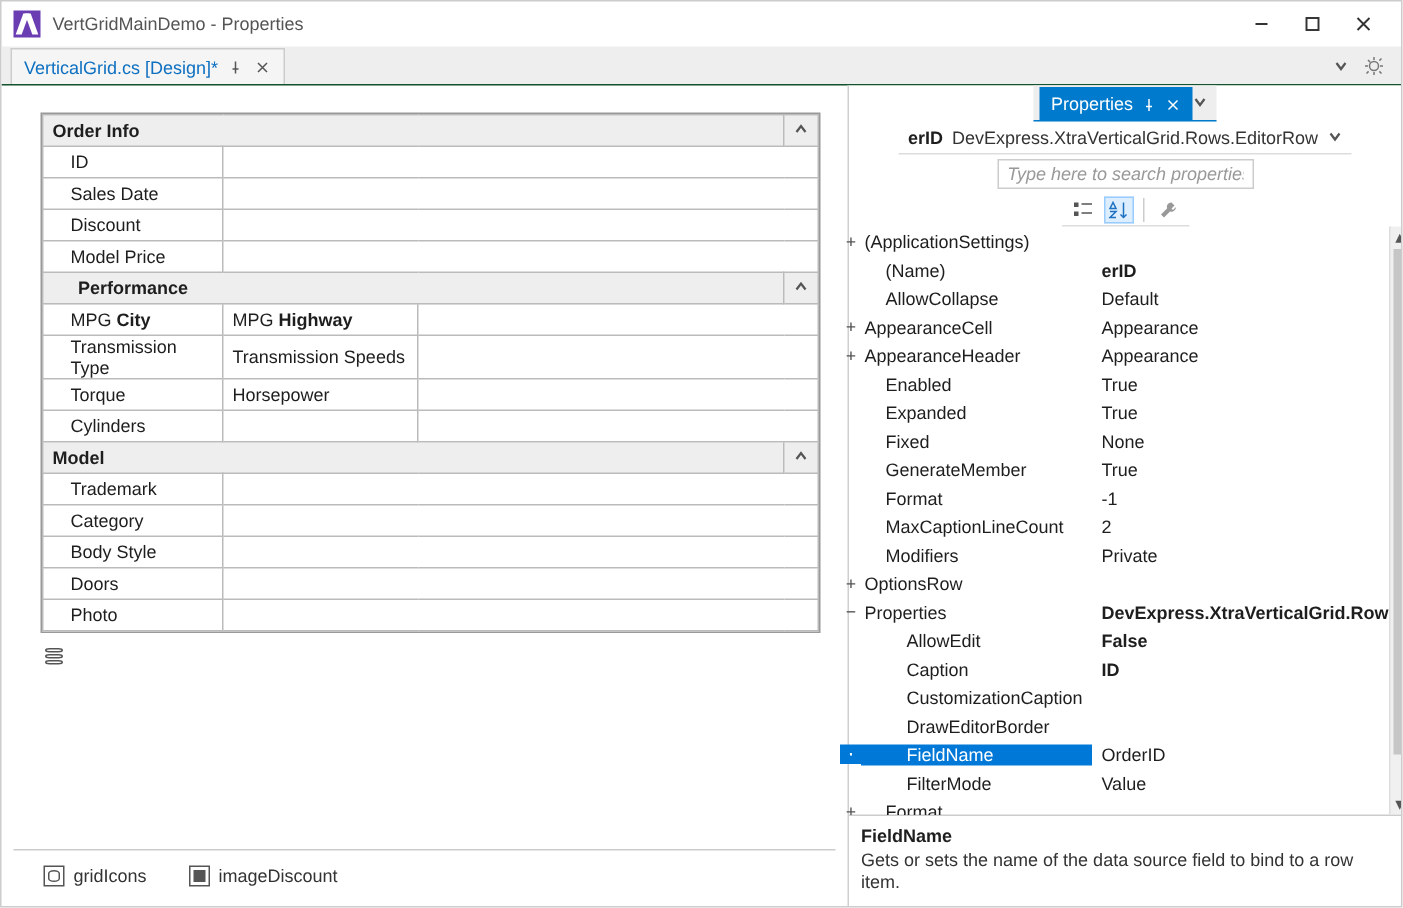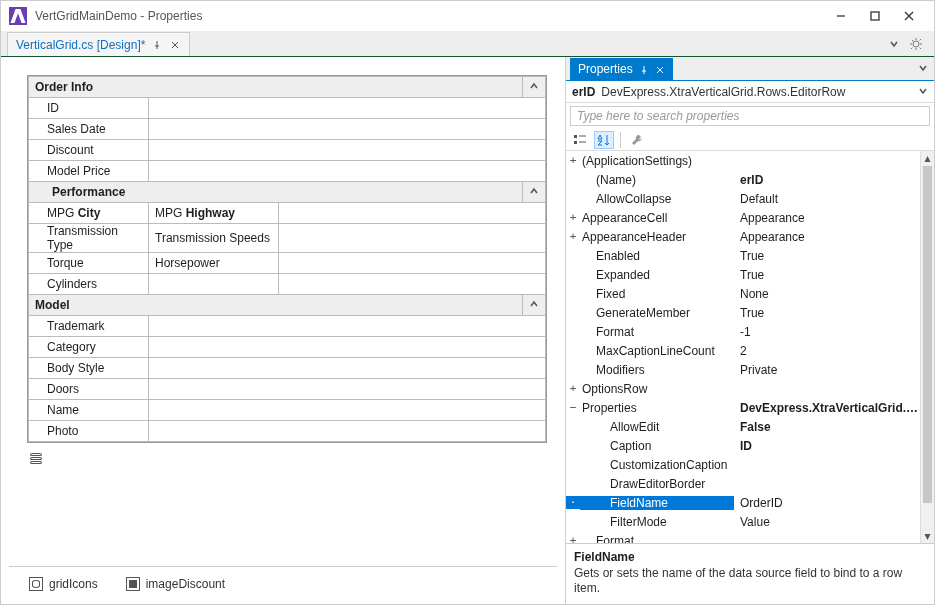--- a/index.html
+++ b/index.html
@@ -38,21 +38,21 @@
   .designer-footer { margin-top:auto; border-top:1px solid #ccc; padding:10px 20px; display:flex; gap:28px; align-items:center; }
   .ft-item { display:flex; align-items:center; gap:6px; color:#333; }
   .ft-ico { width:14px; height:14px; border:1px solid #555; position:relative; }
   .ft-ico.db::after { content:""; position:absolute; inset:2px; border:1px solid #555; border-radius:50%/30%; }
   .ft-ico.img::after { content:""; position:absolute; inset:2px; background:#555; }
 
   .db-icon { width:18px; height:18px; margin:6px 0 0 18px; display:flex; flex-direction:column; align-items:center; gap:1px; }
   .db-icon span { width:12px; height:3px; border:1px solid #555; border-radius:6px/3px; }
 
   
-  .propcol { width:369px; border-left:1px solid #d0d0d0; display:flex; flex-direction:column; background:#fff; }
+  .propcol { width:369px; border-left:1px solid #d0d0d0; display:flex; flex-direction:column; background:#fff;align-items:center; }
   .prop-tab { height:24px; background:#eee; display:flex; align-items:flex-end; padding-left:4px; border-bottom:1px solid #007acc; }
   .prop-tabbtn { height:22px; background:#007acc; color:#fff; display:flex; align-items:center; padding:0 8px; gap:6px; }
   .prop-tabbtn .pin { width:10px; height:10px; }
   .prop-tabbtn .x { width:10px; height:10px; }
   .prop-tab .menu { margin-left:auto; padding:0 6px 4px 0; color:#555; }
 
   .prop-hdr { display:flex; align-items:center; gap:6px; height:22px; padding:0 6px; border-bottom:1px solid #ddd; }
   .prop-hdr .id { font-weight:600; }
   .prop-hdr .typ { color:#333; flex:1; white-space:nowrap; overflow:hidden; text-overflow:ellipsis; }
   .prop-search { margin:3px 4px; }
@@ -216,24 +216,20 @@
             </tr>
         <tr>
               <td class="name-col ind">Body Style</td>
               <td colspan="3"></td>
             </tr>
         <tr>
               <td class="name-col ind">Doors</td>
               <td colspan="3"></td>
             </tr>
         <tr>
-              <td class="name-col ind">Name</td>
-              <td colspan="3"></td>
-            </tr>
-        <tr>
               <td class="name-col ind">Photo</td>
               <td colspan="3"></td>
             </tr>
       </tbody>
         </table>
     </div>
     <div class="db-icon">
         <span></span>
         <span></span>
         <span></span>

